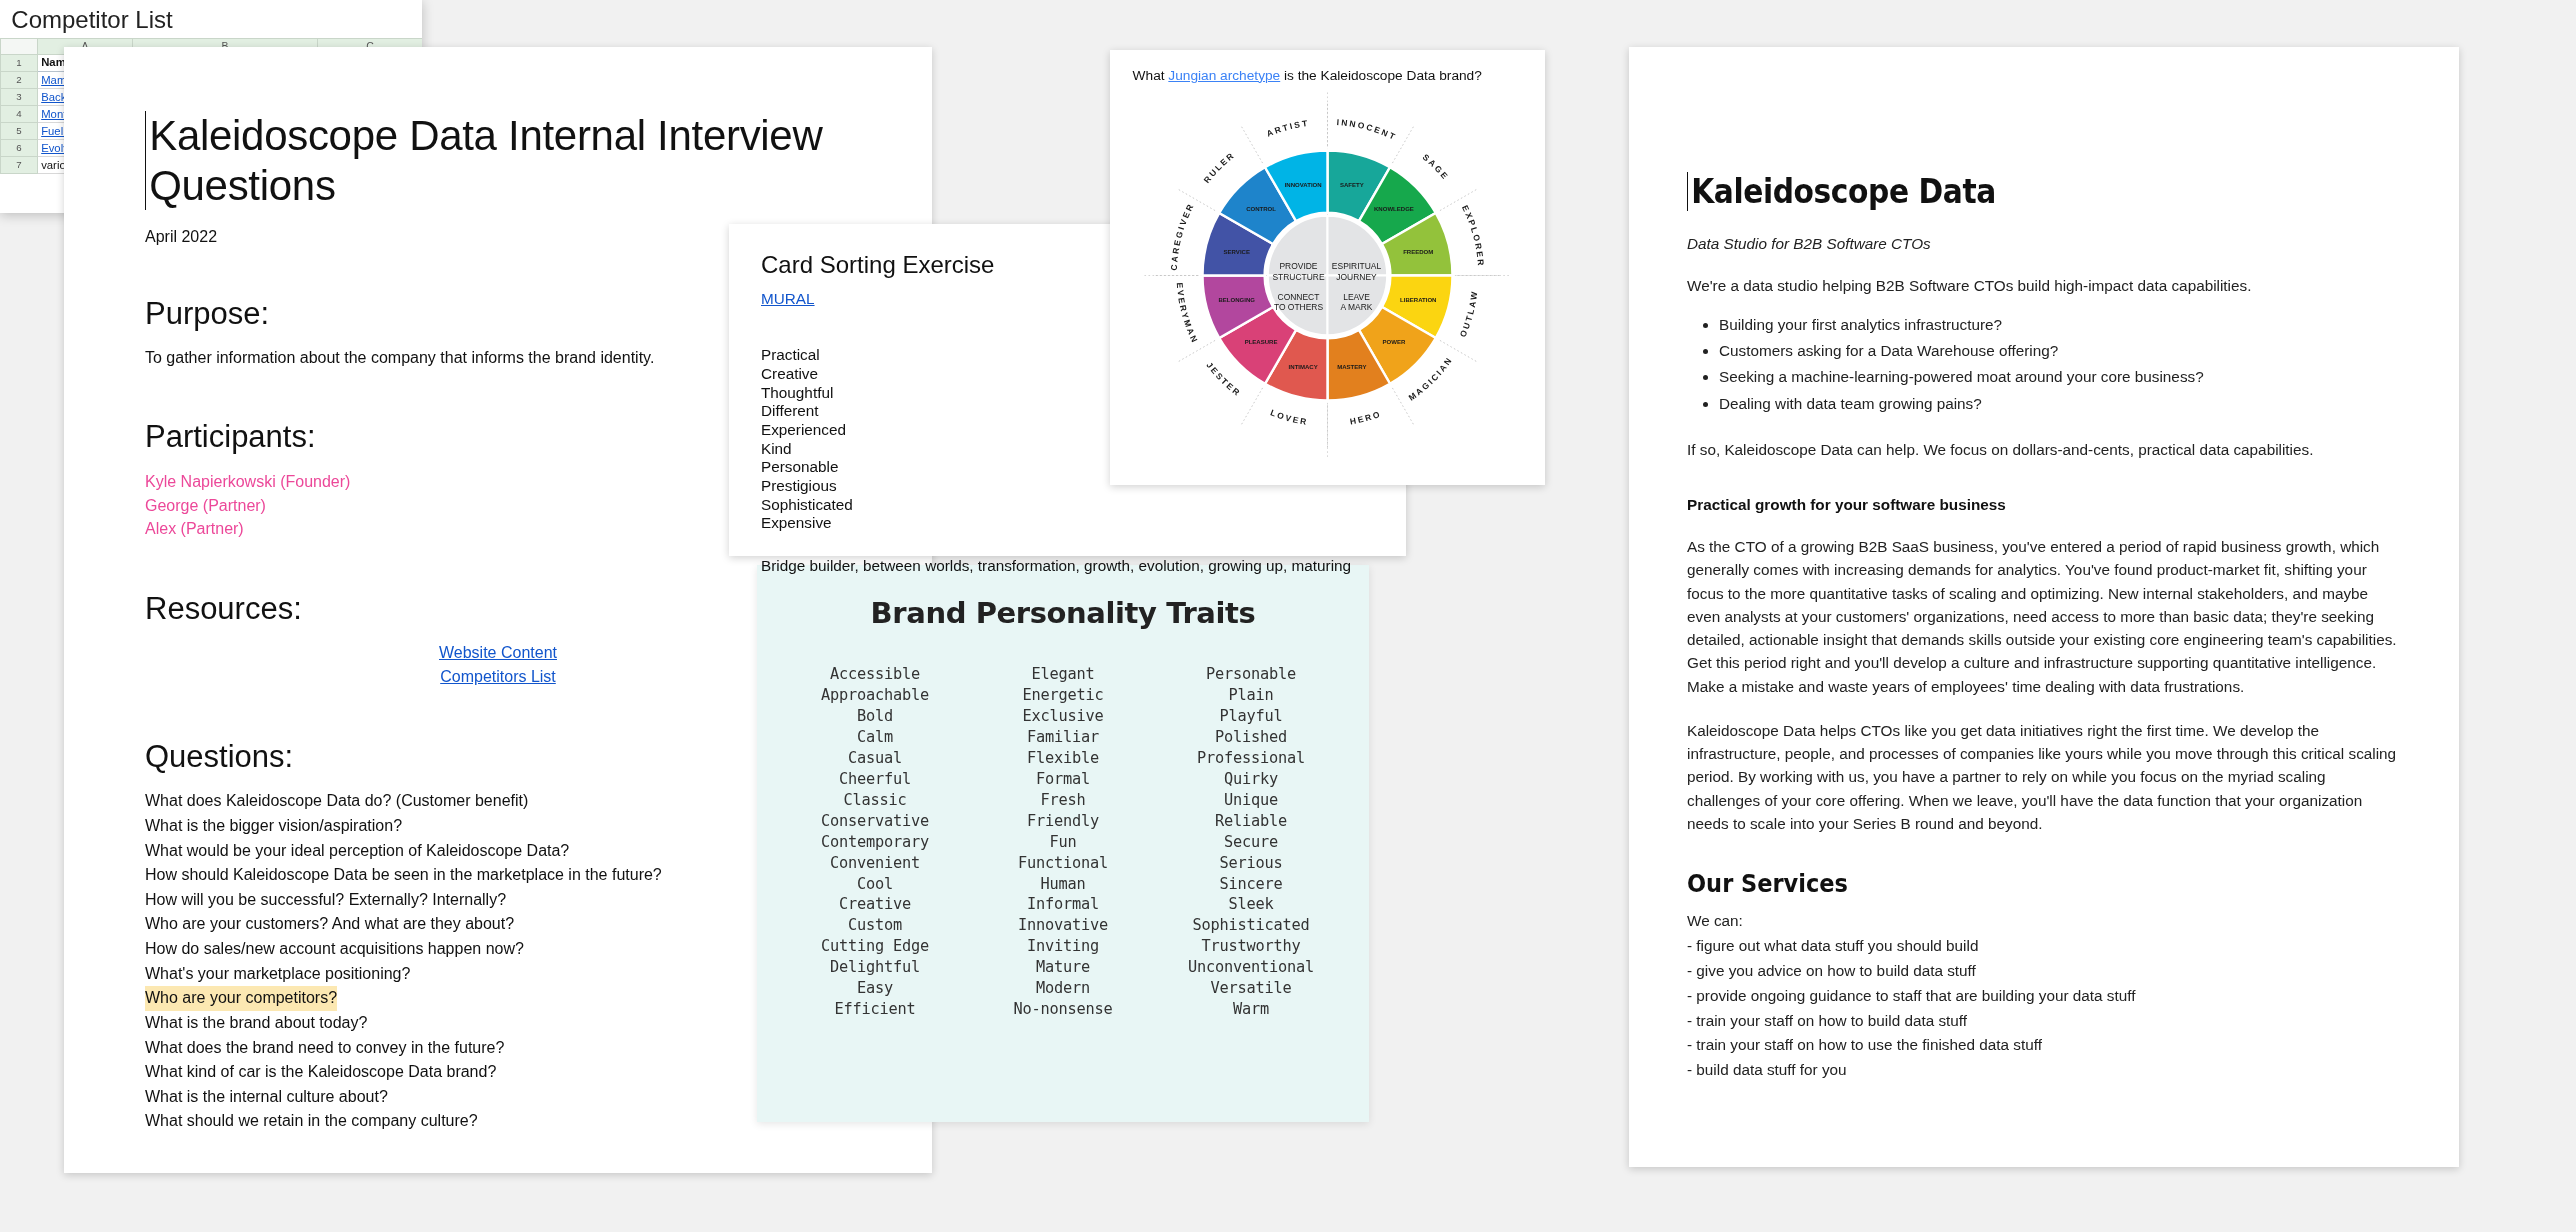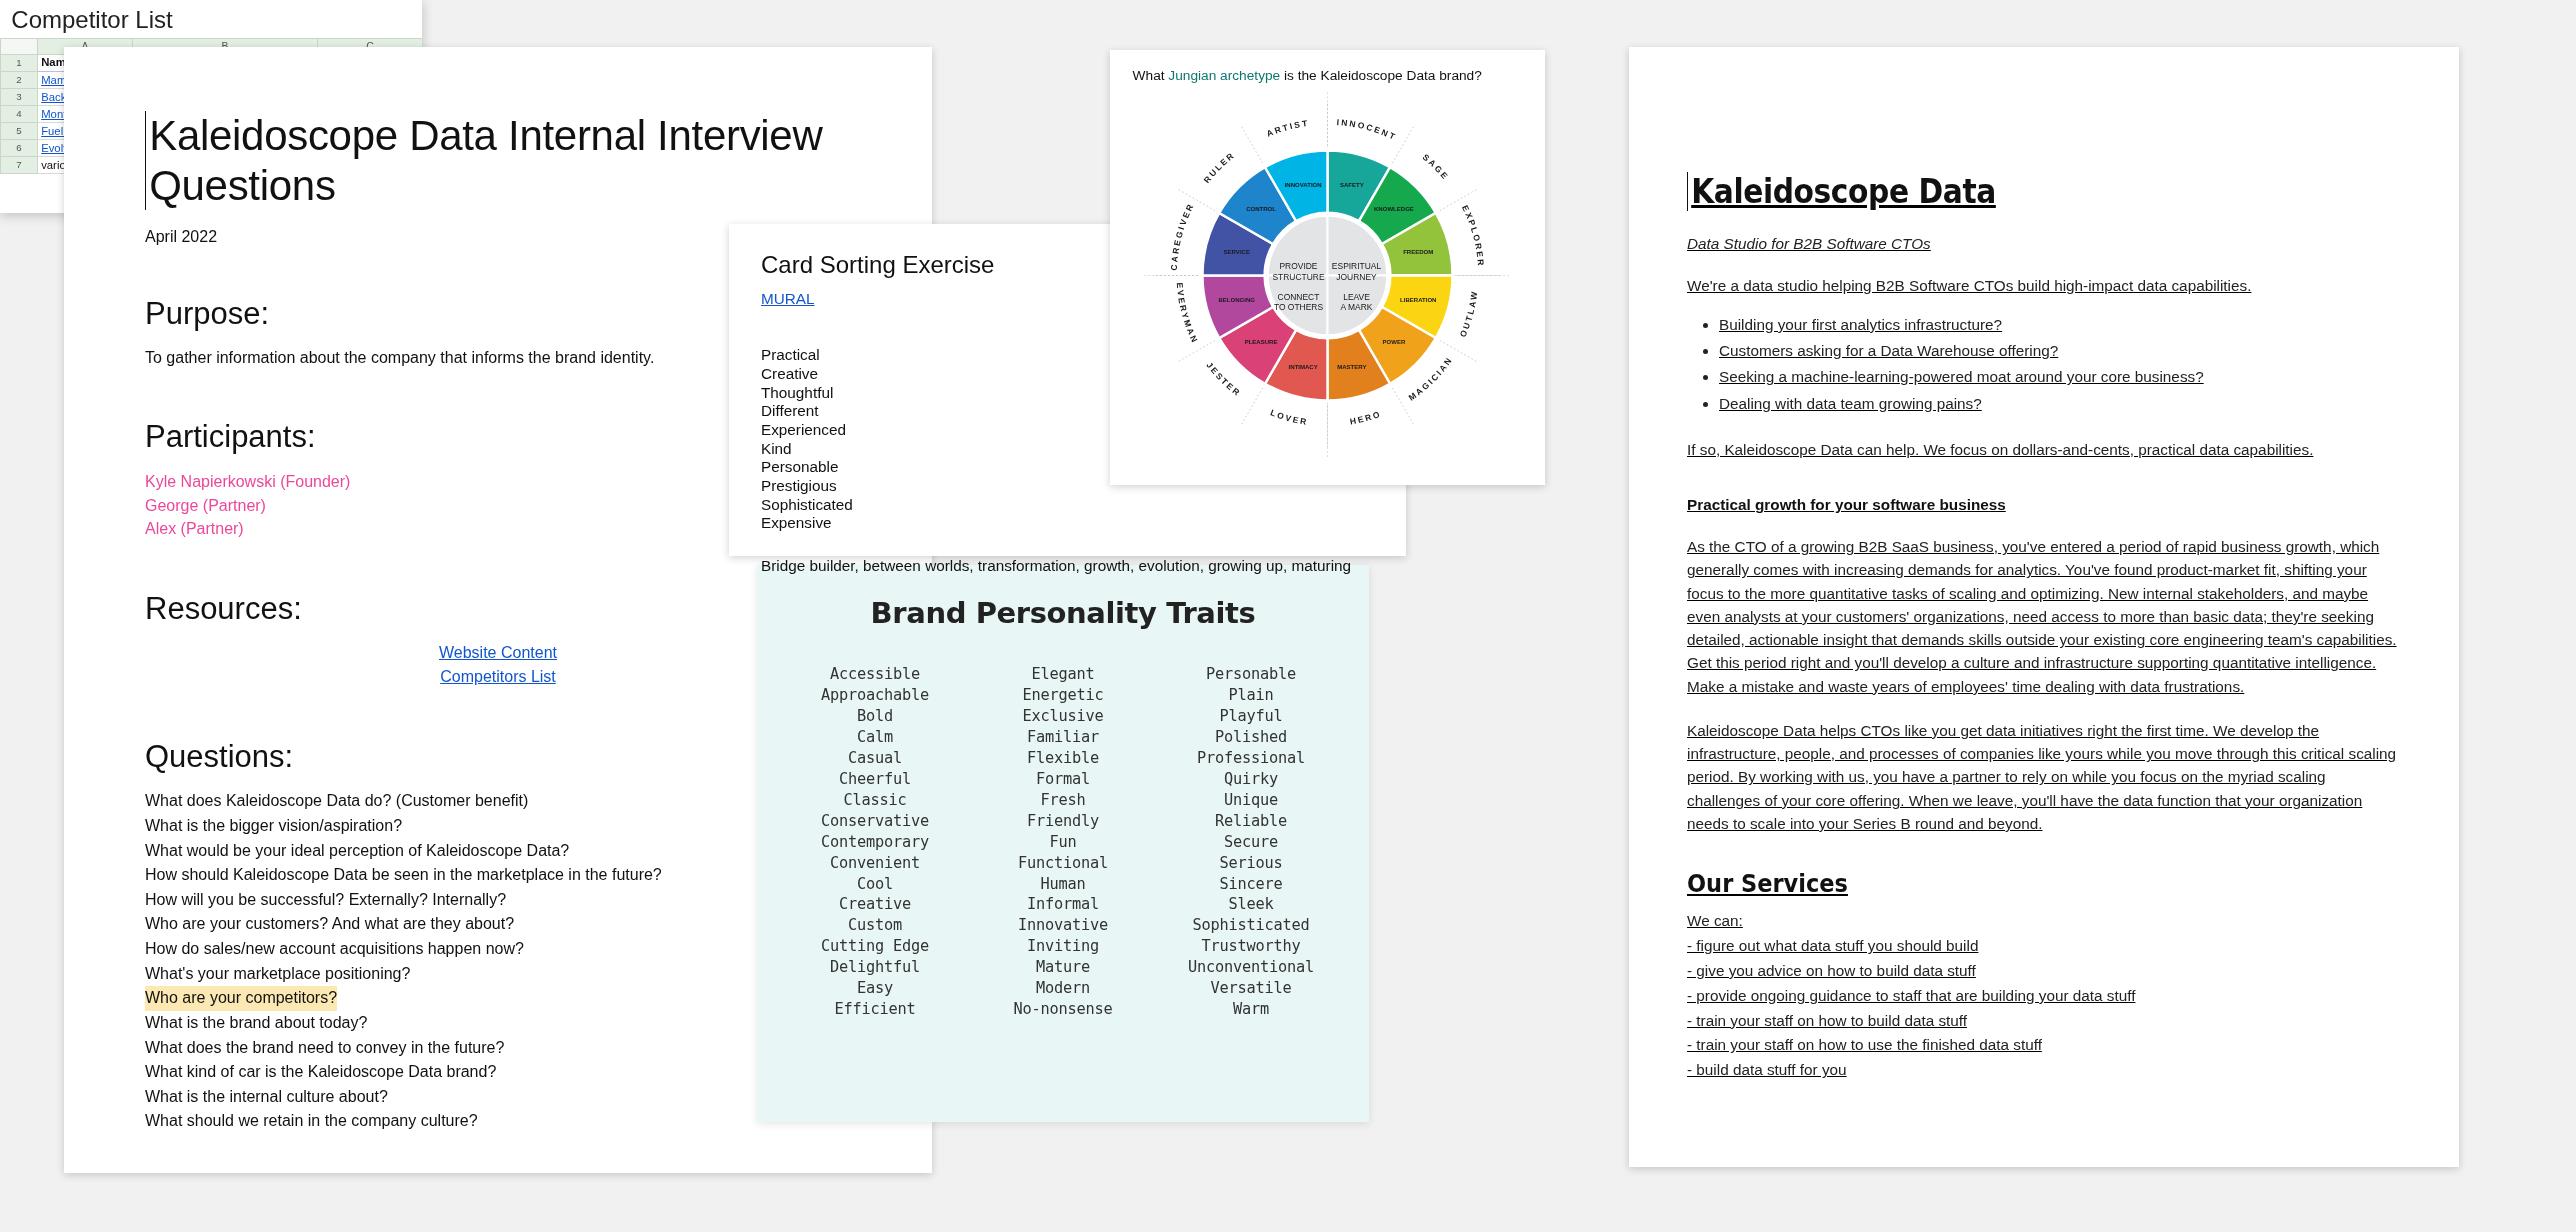--- a/index.html
+++ b/index.html
@@ -103,29 +103,28 @@
   
   #wheel-card {
     left: 1110px; top: 50px;
     width: 435px; height: 435px;
     z-index: 4;
   }
   .wheel-q {
     font-size: 13.7px; color: #111;
     padding: 17.7px 0 0 22.6px;
   }
-  .wheel-q a { color: #0f766e; cursor: pointer; }
+  .wheel-q a { color: #3b82f6; text-decoration: underline; cursor: pointer; }
   .wheel-svg-wrap { display:flex; justify-content:center; margin-top: 3.2px; }
 
   
   #doc-website {
     left: 1629px; top: 47px;
     width: 830px; height: 1120px;
     z-index: 1;
-    text-decoration: underline;
   }
   .ws-inner { padding: 125px 58px 0 58px; }
   .ws-h1 {
     font-size: 33px; font-weight: bold; color: #111;
     font-family: "DejaVu Sans Condensed", "Liberation Sans", sans-serif;
     letter-spacing: -0.4px;
     border-left: 1.6px solid #111; padding-left: 3.2px;
   }
   .ws-sub { font-size: 15.3px; font-style: italic; color: #222; margin-top: 24px; }
   .ws-p { font-size: 15.3px; color: #222; margin-top: 21px; line-height: 1.52; }

